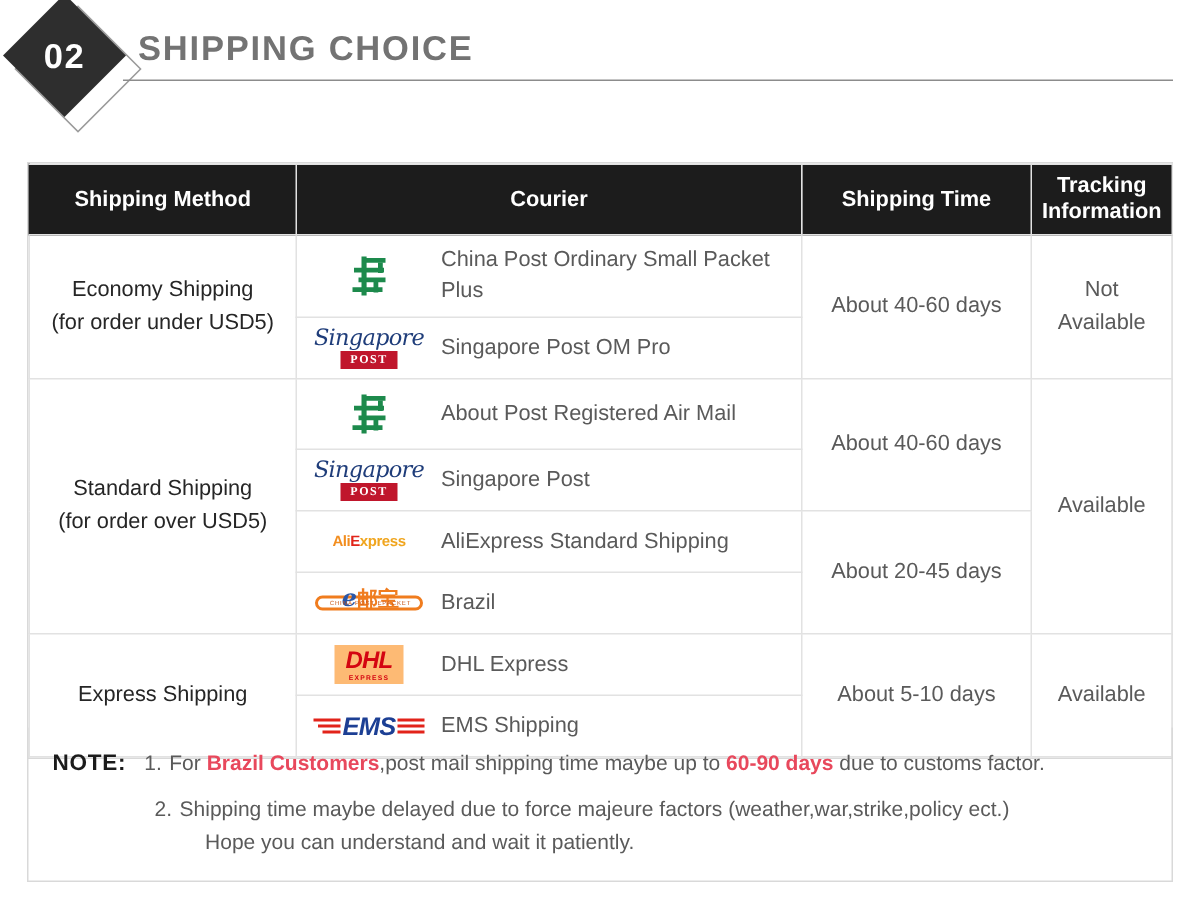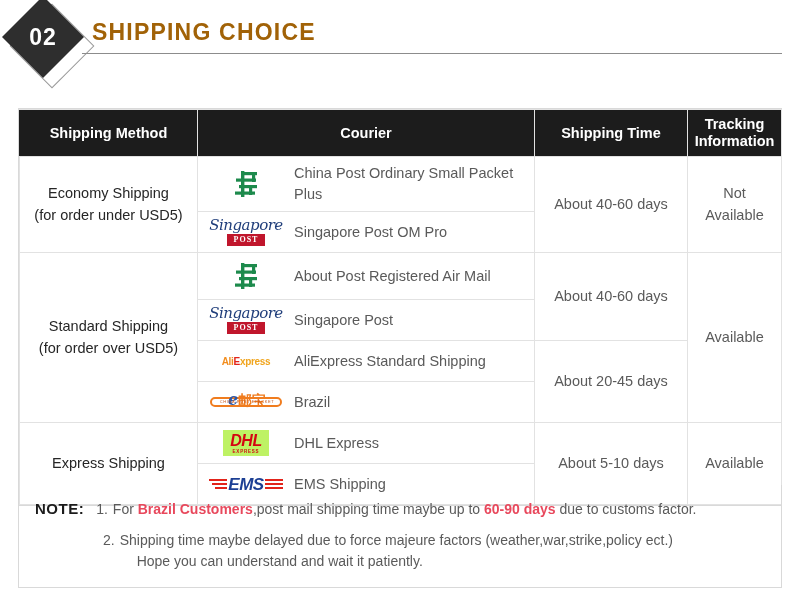--- a/index.html
+++ b/index.html
@@ -54,21 +54,21 @@
     letter-spacing: 1px;
     z-index: 3;
   }
   .header-title {
     position: absolute;
     left: 92px;
     top: 19px;
     font-size: 23px;
     font-weight: bold;
     letter-spacing: 1.2px;
-    color: #a16207;
+    color: #737373;
   }
   .header-rule {
     position: absolute;
     left: 82px;
     top: 53px;
     right: 18px;
     height: 1px;
     background: #8c8c8c;
   }
 
@@ -207,21 +207,21 @@
   }
   .ep-sub {
     display: block;
     font-size: 4px;
     color: #c9581a;
     letter-spacing: 0.6px;
     margin-top: 1px;
     line-height: 1;
   }
   .logo-dhl {
-    background: #bef264;
+    background: #fdba74;
     padding: 3px 7px 2px 7px;
     text-align: center;
     line-height: 1;
     display: inline-block;
   }
   .dhl-txt {
     font-size: 16px;
     font-weight: bold;
     font-style: italic;
     color: #d40511;

